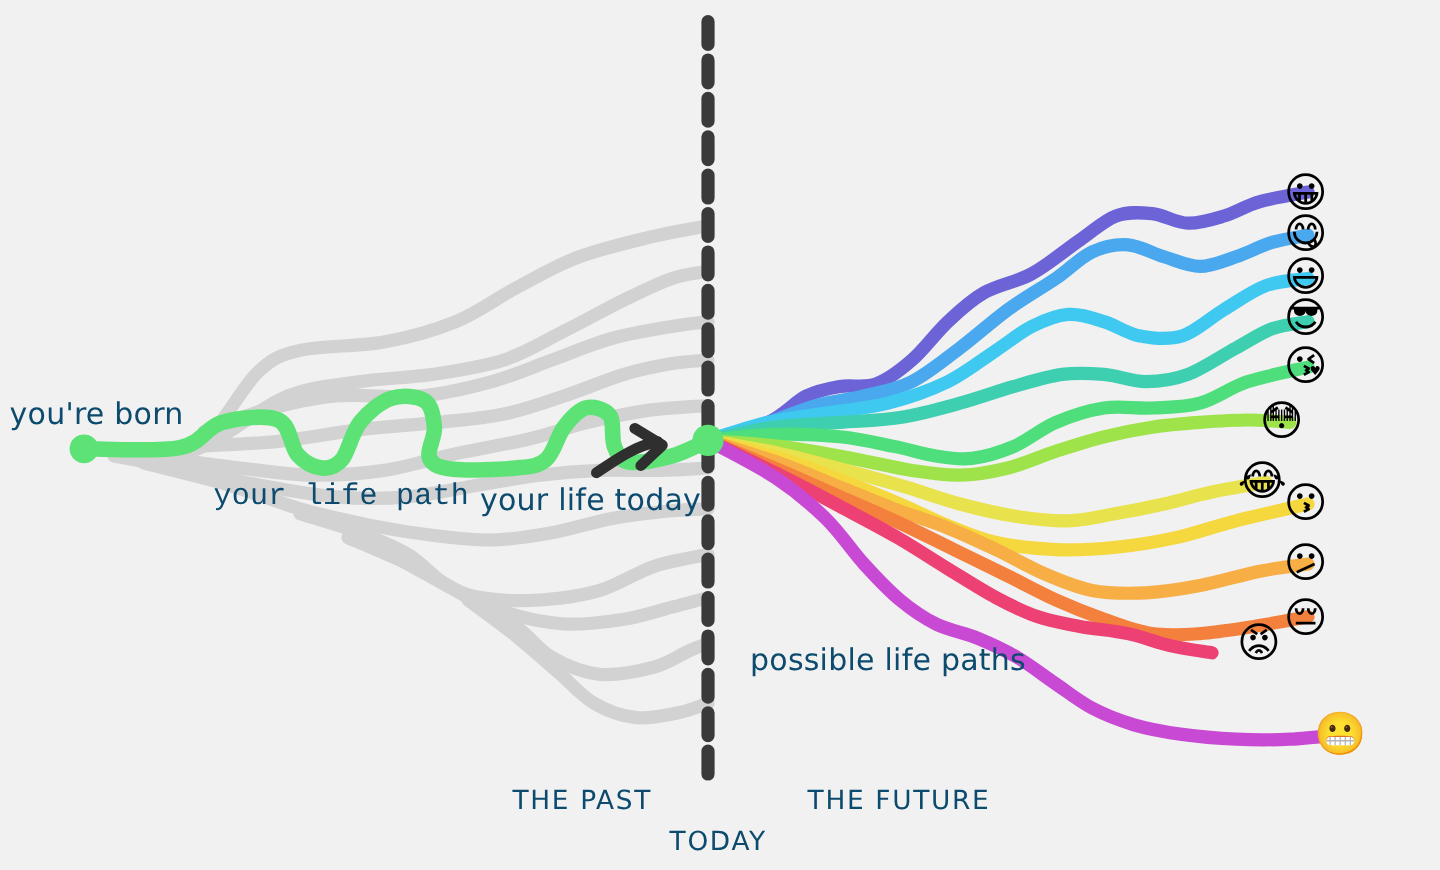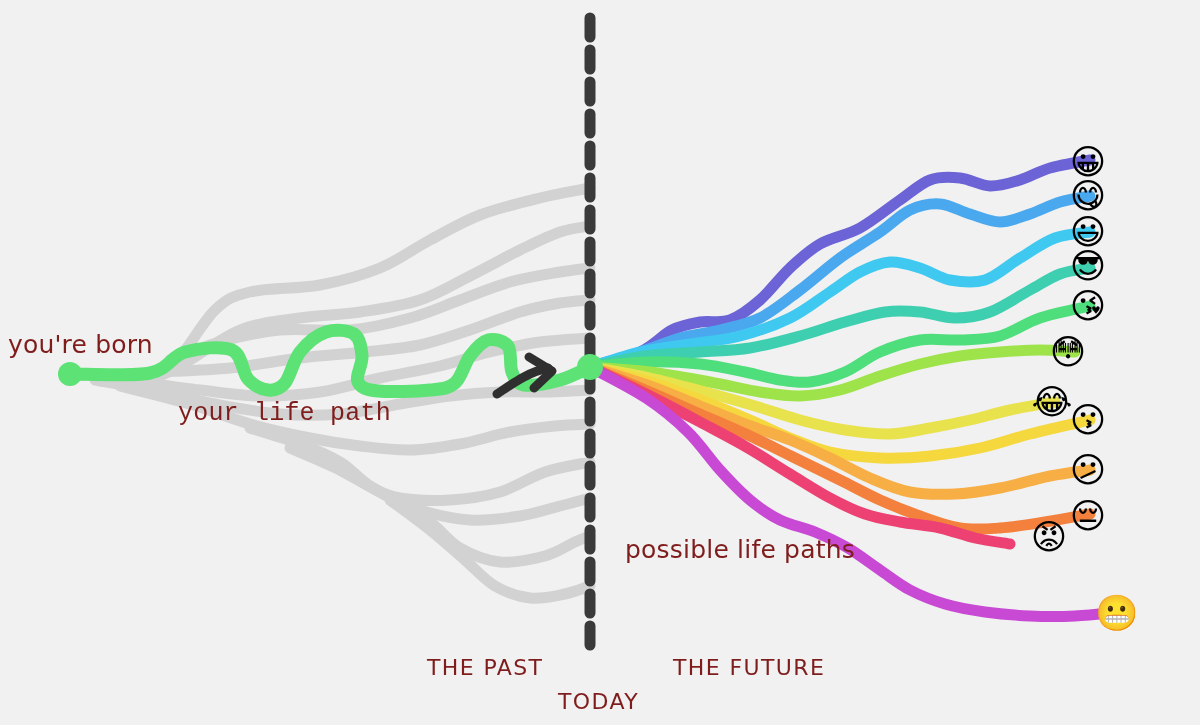--- a/index.html
+++ b/index.html
@@ -19,32 +19,32 @@
     overflow: hidden;
   }
   #canvas {
     position: absolute;
     top: 0; left: 0;
     width: 1200px;
     height: 725px;
   }
   .label {
     position: absolute;
-    color: #7f1d1d;
+    color: #0c4a6e;
     white-space: nowrap;
     font-family: "DejaVu Sans", sans-serif;
   }
   .label-lower {
     font-size: 25px;
     letter-spacing: 0.2px;
   }
   .label-caps {
     font-size: 22px;
     letter-spacing: 1.4px;
-    color: #7f1d1d;
+    color: #0c4a6e;
   }
   .emoji {
     position: absolute;
     font-size: 35px;
     line-height: 1;
     transform: translate(-50%, -50%);
     text-align: center;
     font-family: "DejaVu Sans", sans-serif;
   }
 </style>
@@ -112,20 +112,21 @@
       <div class="emoji" style="left: 1088px; top: 470px;">😕</div>
       <div class="emoji" style="left: 1088px; top: 516px;">😔</div>
       <div class="emoji" style="left: 1049px; top: 537px;">😡</div>
       <div class="emoji" style="left: 1117px; top: 613px;">😬</div>
     </div>
 
   <div class="label label-lower" style="left:8px; top:330px;">you're born</div>
 
   <div class="label label-lower" style="left:178px; top:399px;font-family:Liberation Mono, monospace;">your life path</div>
 
+  <div class="label label-lower" style="left:400px; top:402px;">your life today</div>
 
   <div class="label label-lower" style="left:625px; top:535px;text-align:center;">possible life paths</div>
 
   <div class="label label-caps" style="left:427px; top:655px;">THE PAST</div>
 
   <div class="label label-caps" style="left:558px; top:689px;">TODAY</div>
 
   <div class="label label-caps" style="left:673px; top:655px;">THE FUTURE</div>
 
 </div>

